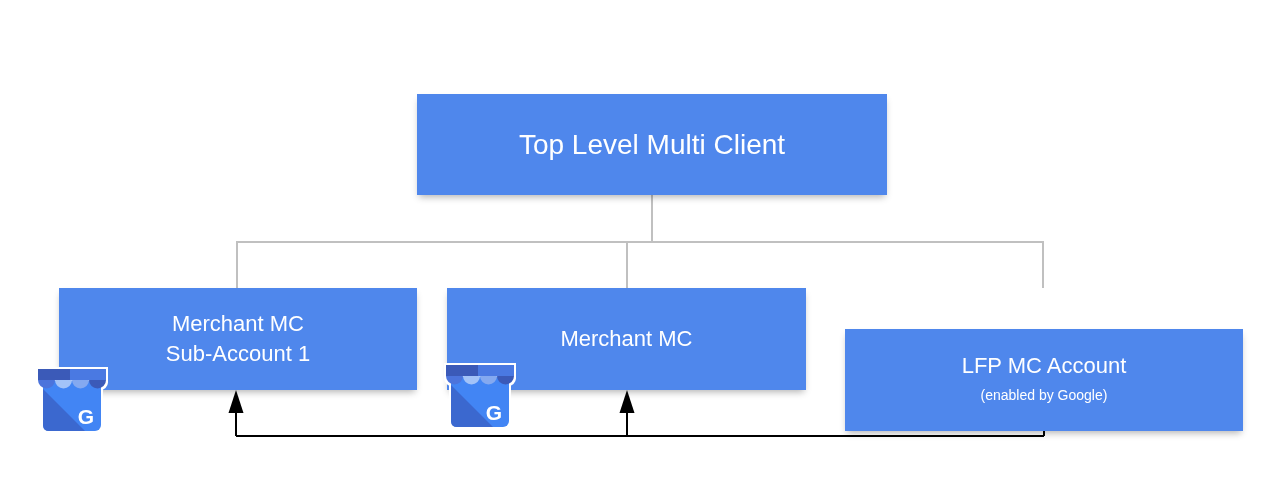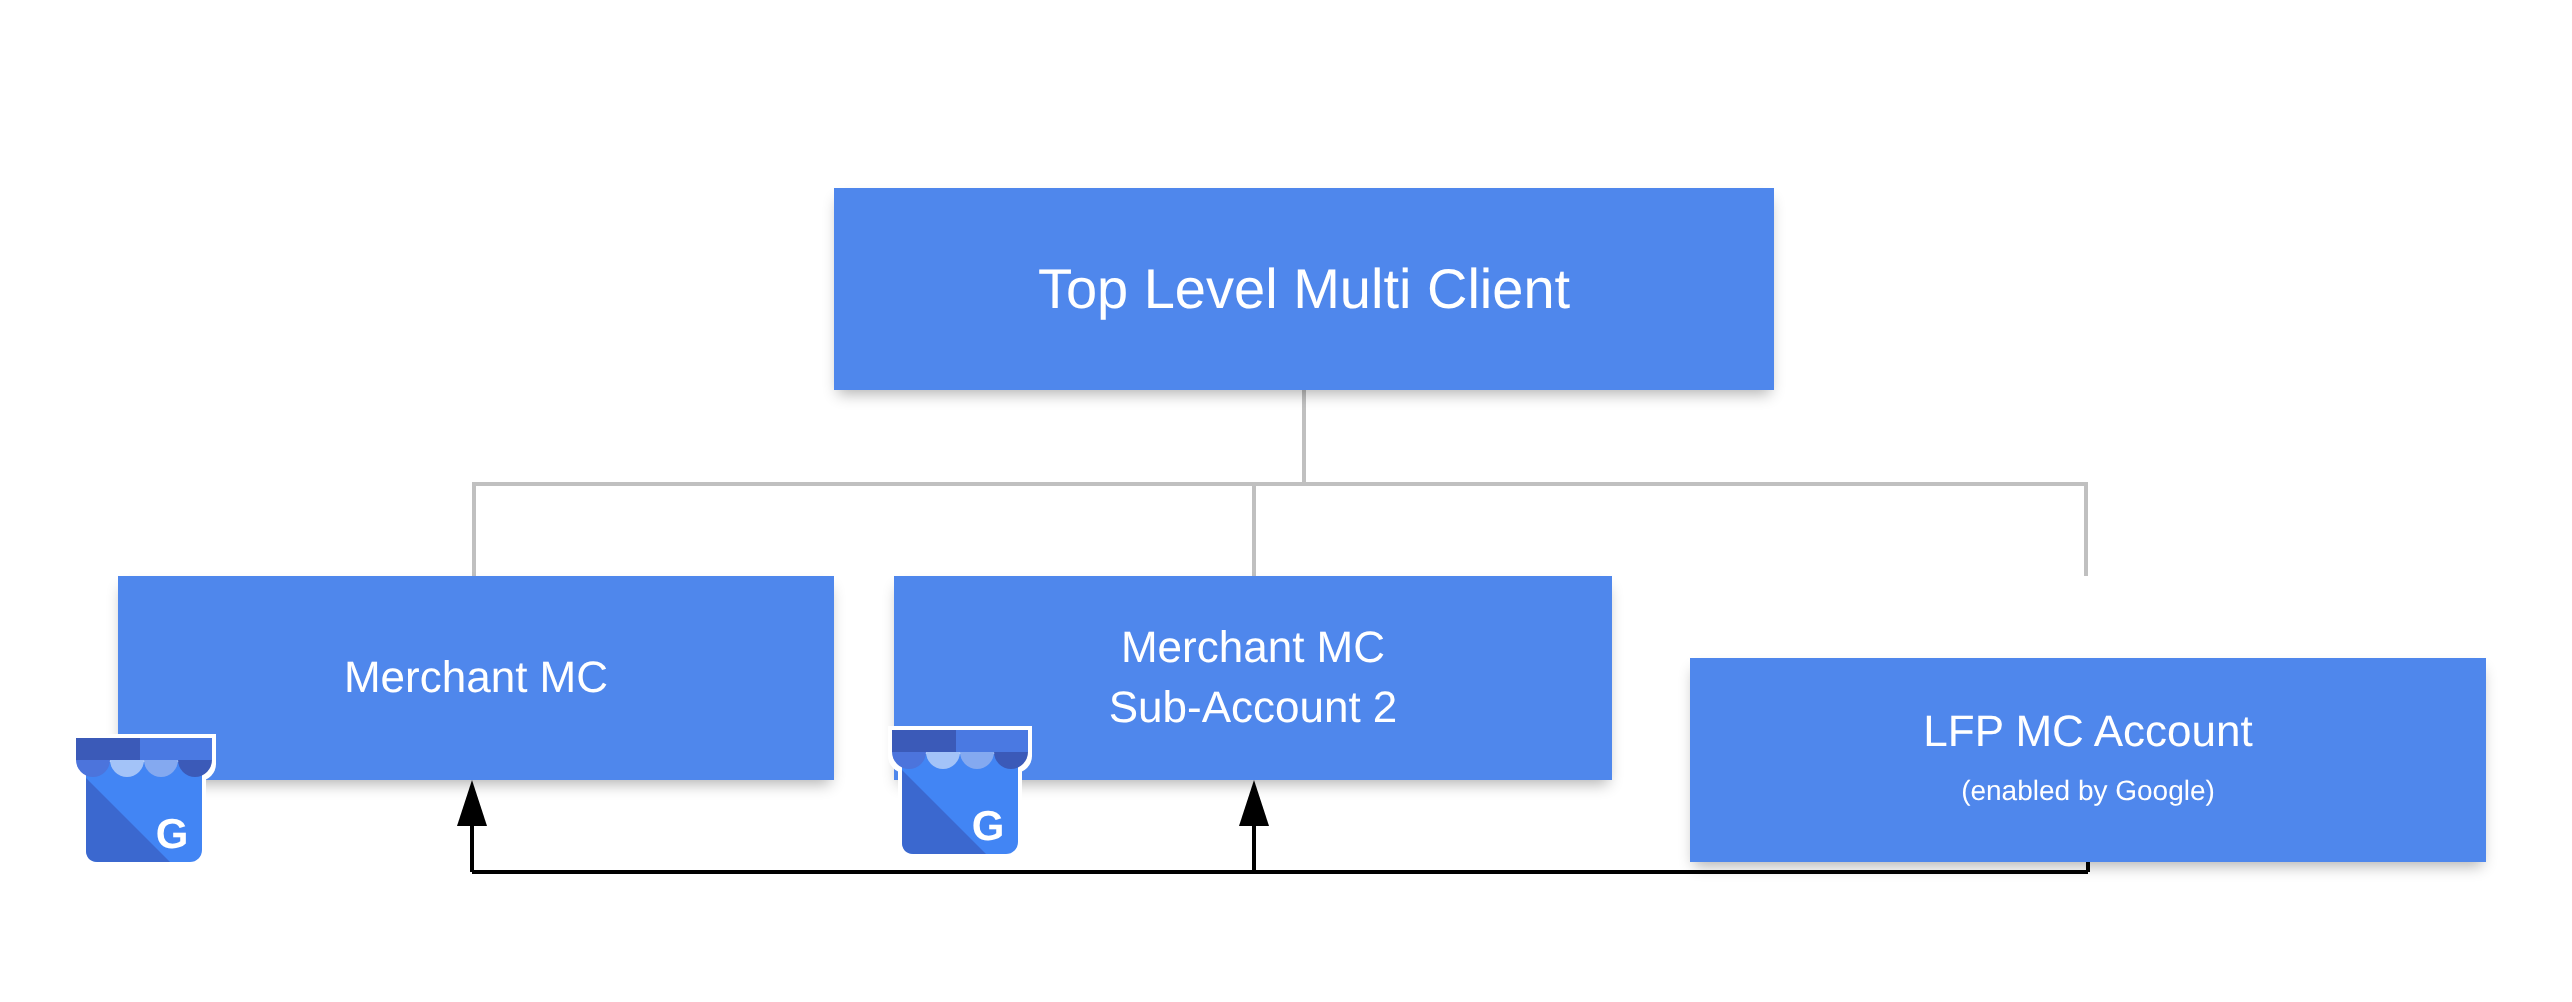--- a/index.html
+++ b/index.html
@@ -62,25 +62,25 @@
     <polygon points="236,390 228.5,413 243.5,413" fill="#000000"></polygon>
     <polygon points="627,390 619.5,413 634.5,413" fill="#000000"></polygon>
   </svg>
 
   <div class="node node-root">
     <span>Top Level Multi Client</span>
   </div>
 
   <div class="node node-sub1">
     <span>Merchant MC</span>
+    <span>Sub-Account 1</span>
   </div>
 
   <div class="node node-sub2">
     <span>Merchant MC</span>
-    <span>Sub-Account 2</span>
   </div>
 
   <div class="node node-lfp">
     <span>LFP MC Account</span>
     <span class="subline">(enabled by Google)</span>
   </div>
 
   <svg class="gmb-icon gmb-icon-1" viewBox="0 0 68 66" width="68" height="66">
     <rect x="5" y="12" width="58" height="50" rx="6" fill="#4285f4"></rect>
     <path d="M5 20 L47 62 L11 62 Q5 62 5 56 Z" fill="#3b68cf"></path>

